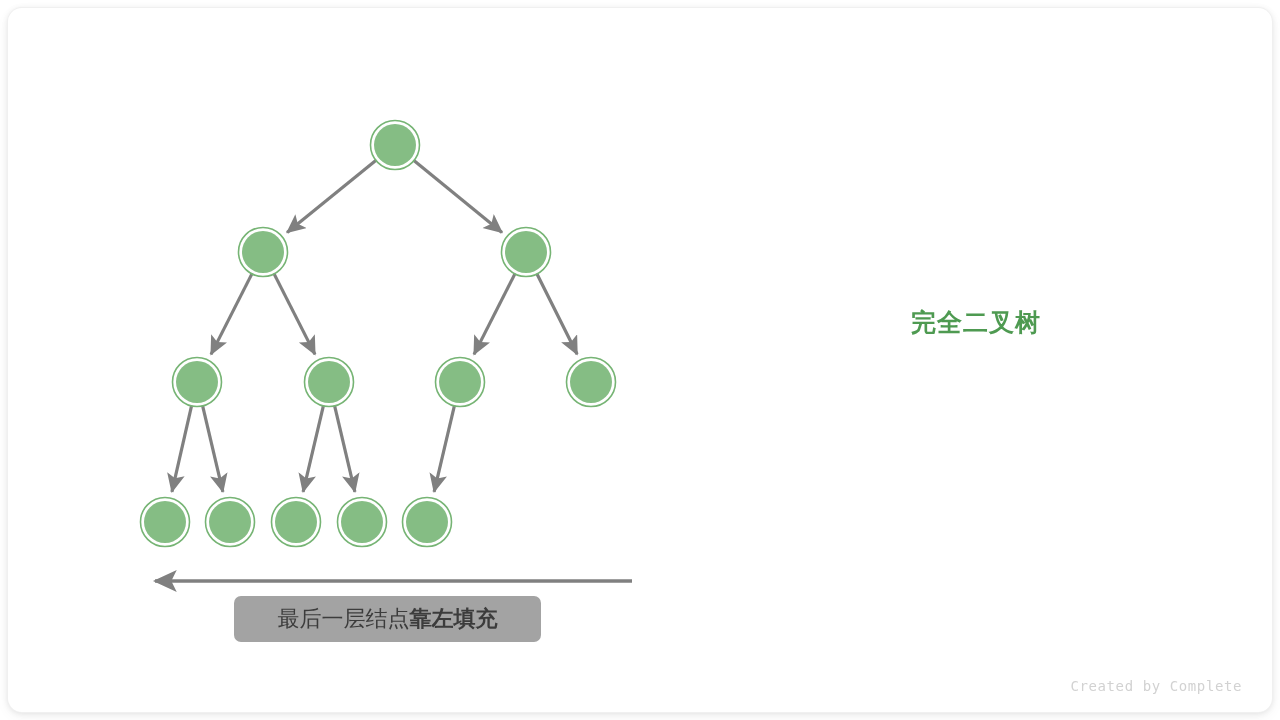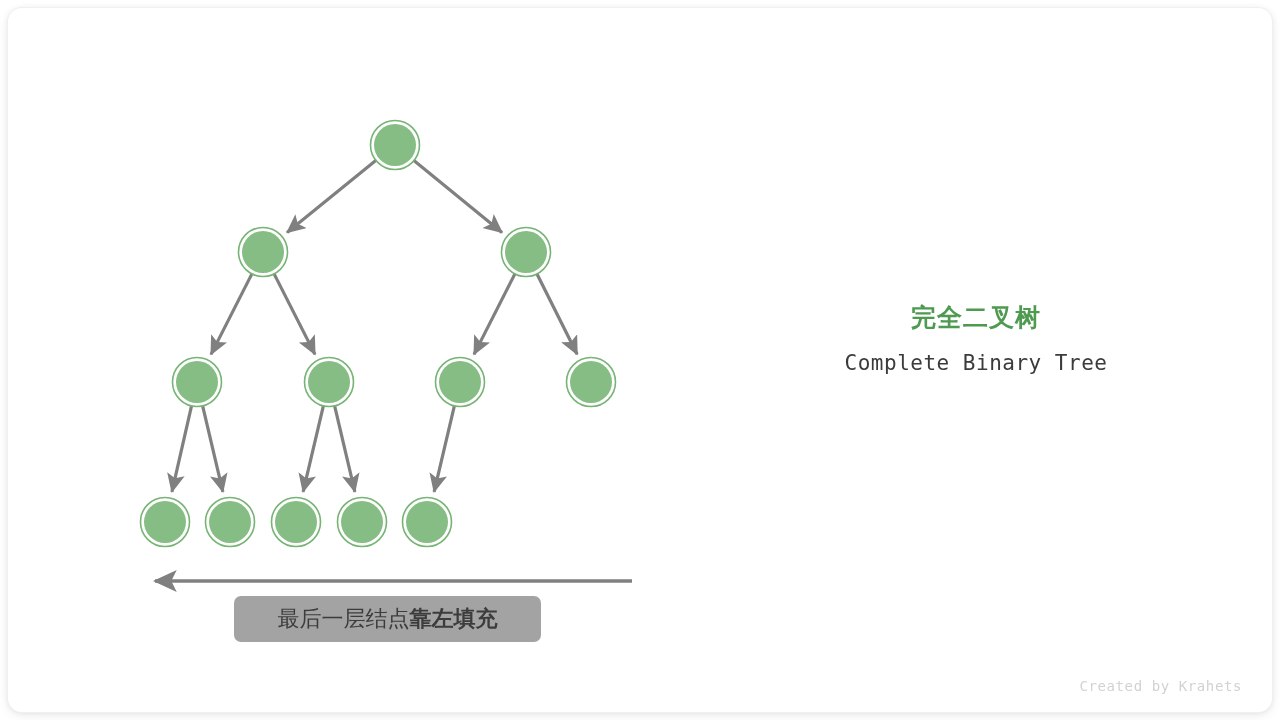--- a/index.html
+++ b/index.html
@@ -32,27 +32,27 @@
 
   .legend-block {
     position: absolute;
     left: 700px;
     top: 288px;
     width: 536px;
     text-align: center;
   }
 
   .legend-title {
-    font-family: Liberation Sans, sans-serif;
+    font-family: Liberation Mono, monospace;
     font-size: 25px;
     font-weight: bold;
     color: #4e9a51;
     letter-spacing: 1px;
     line-height: 34px;
-    margin: 4px;
+    margin: 12px;
   }
 
   .legend-subtitle {
     font-family: "DejaVu Sans Mono", "Liberation Mono", monospace;
     font-size: 21px;
     color: #3b3b3b;
     line-height: 30px;
     margin: 14px 0 0 0;
     letter-spacing: 0.5px;
   }
@@ -171,22 +171,21 @@
         </g>
       </g>
 
     <g>
       <line id="annot-arrow" stroke="#808080" stroke-width="3.4" marker-end="url(#arrowhead-flat)" x1="616" y1="565" x2="139" y2="565"></line>
     </g>
   </svg>
 
   <div class="legend-block">
     <div class="legend-title">完全二叉树</div>
-    <div class="legend-subtitle">Complete Binary Tree</div>
   </div>
 
   <div class="caption-chip">
     <div class="caption-text"><span>最后一层结点</span><span class="emph">靠左填充</span></div>
   </div>
 
-  <div class="footer-credit">Created by Krahets</div>
+  <div class="footer-credit">Created by Complete</div>
 
 </div>
 
 </body></html>

